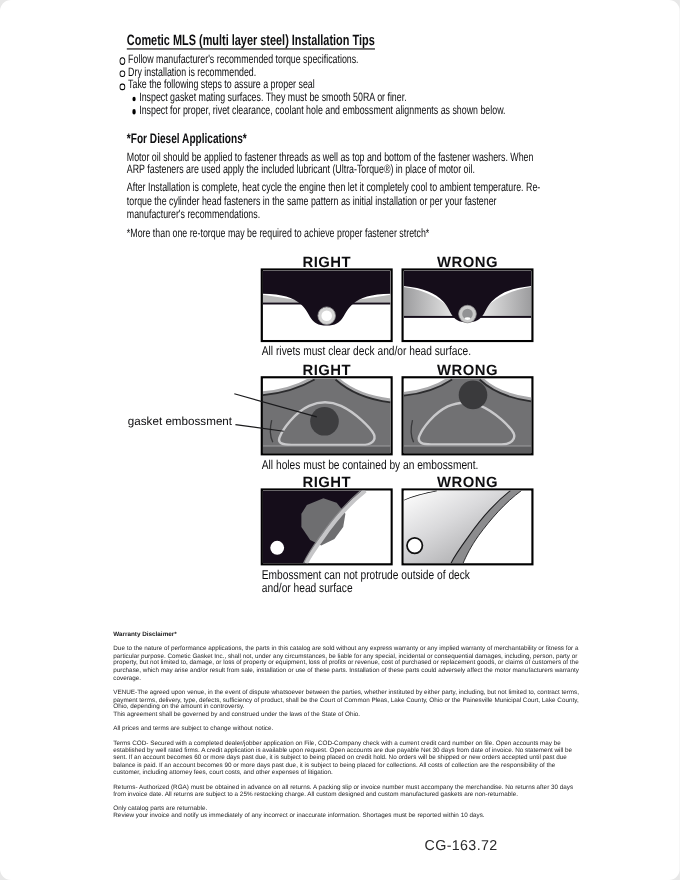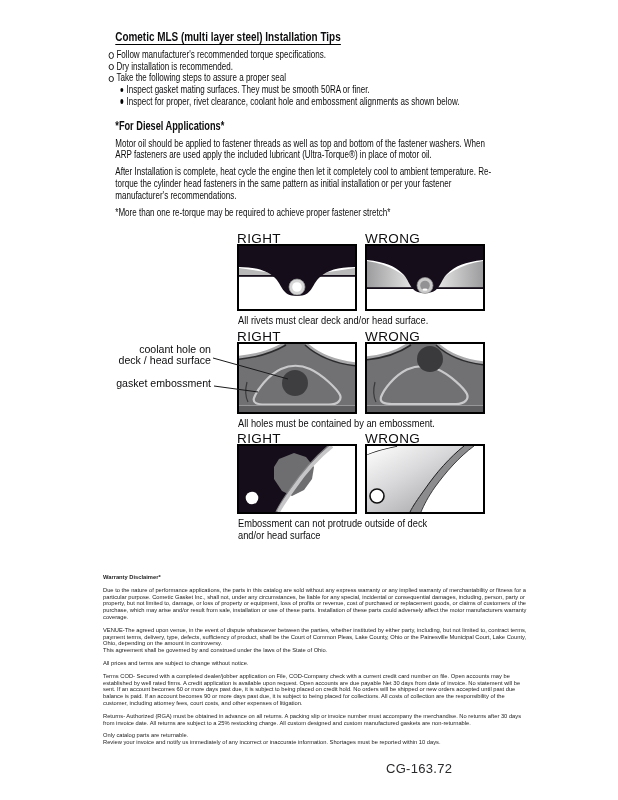--- a/index.html
+++ b/index.html
@@ -1,37 +1,38 @@
 <!DOCTYPE html>
 <html><head>
 <meta charset="utf-8">
 <style>
   html,body{margin:0;padding:0;background:#e8e8e8;}
   .page{
     position:relative;width:618px;height:800px;background:#ffffff;
     font-family:"Liberation Sans",sans-serif;color:#0d0d0f;overflow:hidden;
     margin:0 auto;
+    border-radius:10px;
   }
   
   .cx{transform:scaleX(0.73);transform-origin:0 0;}
   .cap{transform:scaleX(0.80);transform-origin:0 0;}
 
   .intro{position:absolute;left:108px;top:31px;width:540px;font-size:11px;line-height:11.8px;}
   .doc-title{font-size:13.6px;font-weight:bold;margin-left:10px;margin-bottom:4px;
     display:inline-block;border-bottom:1.6px solid #000;padding-bottom:1px;}
   .bullet-row{display:flex;align-items:flex-start;}
   .b-marker{width:4.6px;height:4.6px;border:1.1px solid #000;border-radius:50%;
     margin:3.2px 4px 0 1px;flex:none;}
   .sb-marker{width:4.4px;height:4.4px;background:#000;border-radius:50%;
     margin:3.4px 4px 0 17px;flex:none;}
   .diesel-heading{font-size:12.6px;font-weight:bold;margin:13px 0 3px 10px;}
   .para{margin:5px 0 0 10px;}
 
-  .dg-header{position:absolute;width:120px;text-align:left;font-size:13.5px;
-    font-weight:normal;letter-spacing:.4px;}
+  .dg-header{position:absolute;width:120px;text-align:center;font-size:13.5px;
+    font-weight:bold;letter-spacing:.4px;}
   .dbox{position:absolute;width:116px;border:2px solid #000;background:#fff;line-height:0;}
   .dbox svg{display:block;}
   .dg-caption{position:absolute;font-size:11.6px;line-height:12px;white-space:pre-line;width:280px;}
   .dg-label{position:absolute;font-size:10.6px;line-height:11.4px;text-align:right;
     white-space:pre-line;left:88px;width:123px;}
   .leader{position:absolute;left:0;top:0;pointer-events:none;}
 
   .legal{position:absolute;left:103px;top:574px;width:428px;font-size:5.75px;line-height:6.8px;color:#1c1c1e;}
   .legal-heading{font-weight:bold;margin-bottom:6px;}
   .legal p{margin:0 0 6px 0;white-space:pre-line;}
@@ -110,22 +111,20 @@
       <circle cx="58" cy="39.5" r="4.8" fill="#929294"></circle>
       <ellipse cx="58" cy="43.6" rx="2.6" ry="1.2" fill="#ffffff"></ellipse>
     </svg>
   </div>
 
   <div class="dg-caption cap" style="left:238px;top:314px;">All rivets must clear deck and/or head surface.</div>
 
   <div class="dg-header" style="left:237px;top:329px;">RIGHT</div>
   <div class="dg-header" style="left:365px;top:329px;">WRONG</div>
 
-  <div class="dg-label" style="top:344px;">coolant hole on
-deck / head surface</div>
   <div class="dg-label" style="top:378px;">gasket embossment</div>
 
   <div class="dbox" style="left:237px;top:342px;">
     <svg width="116" height="68" viewBox="0 0 116 68">
       <rect width="116" height="68" fill="#717173"></rect>
       <path d="M0 0 H45 C33 7 17 12 0 13.5 Z" fill="#ffffff"></path>
       <path d="M67 0 H116 V20 C94 17.5 77 9 67 0 Z" fill="#ffffff"></path>
       <path d="M45 0 C33 7 17 12 0 13.5" stroke="#a9a9ab" stroke-width="3.5" fill="none"></path>
       <path d="M67 0 C77 9 94 17.5 116 20" stroke="#a9a9ab" stroke-width="3.5" fill="none"></path>
       <path d="M47 1 C34 8.5 18 13.5 0 15.2" stroke="#2c2c2e" stroke-width="1.6" fill="none"></path>

